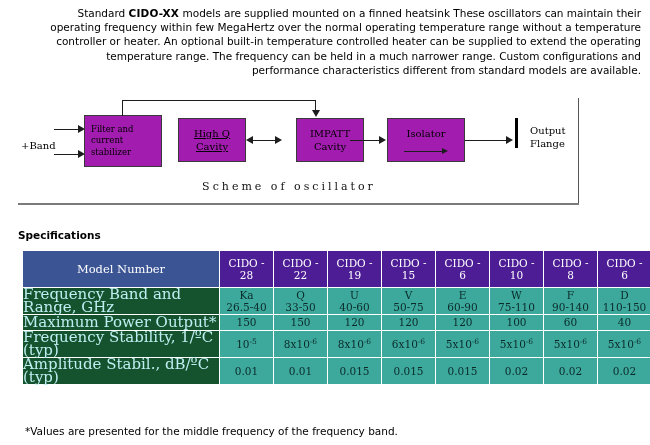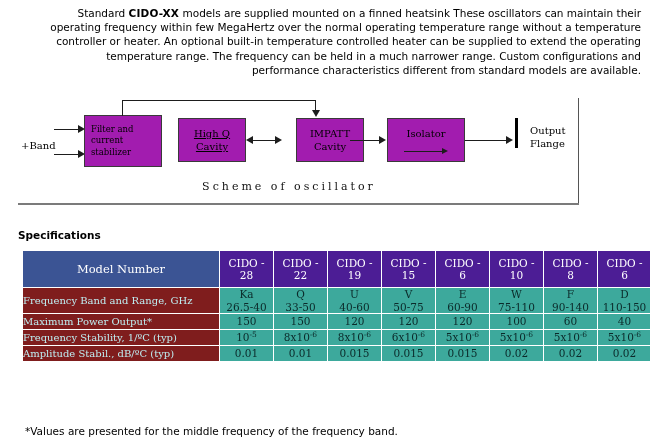--- a/index.html
+++ b/index.html
@@ -130,23 +130,23 @@
   .hdr-col {
     background: #4c1d95;
     color: #ffffff;
     font-weight: bold;
     font-size: 10.5px;
     line-height: 12.5px;
     text-align: center;
     height: 36px;
   }
   .rowlabel {
-    background: #7f1d1d;
+    background: #14532d;
     color: #bfeef2;
-    font-size: 10px;
+    font-size: 15px;
     line-height: 13px;
     text-align: left;
     padding-left: 5px;
   }
   .cell {
     background: #3da99c;
     color: #0b2a2a;
     font-size: 10.5px;
     line-height: 12.5px;
     text-align: center;

